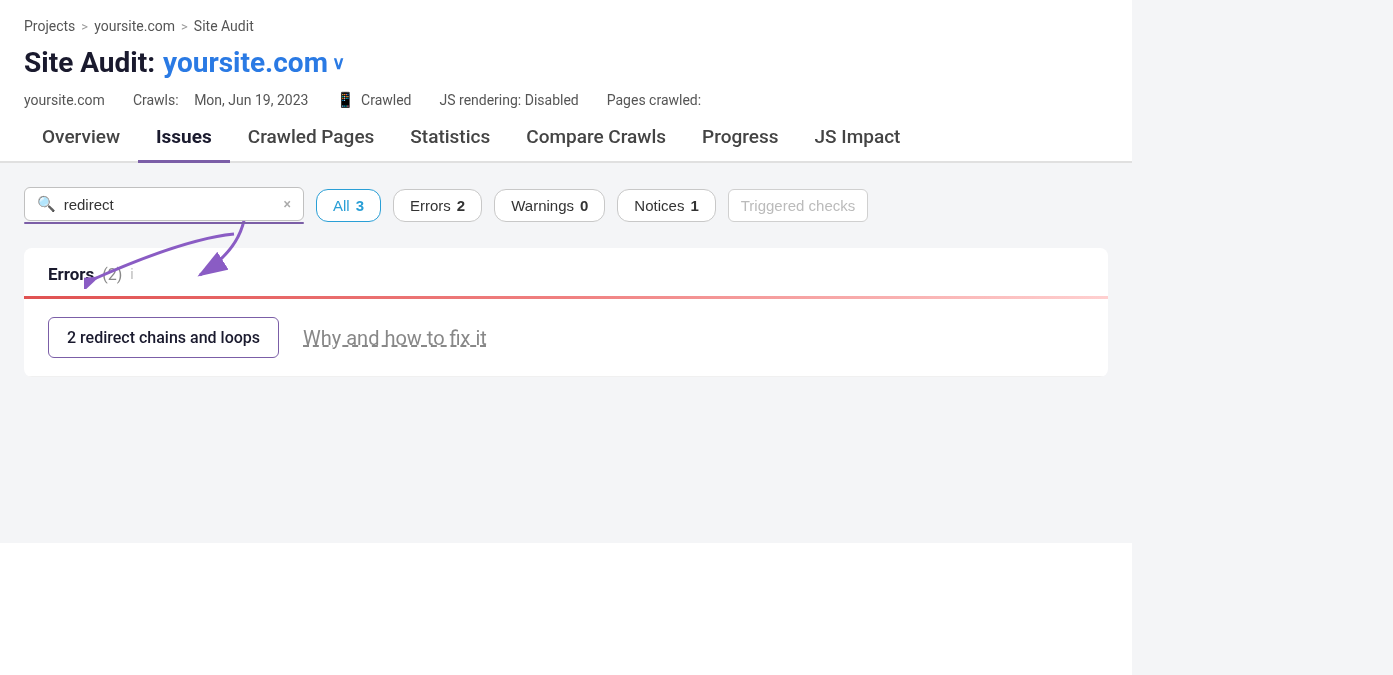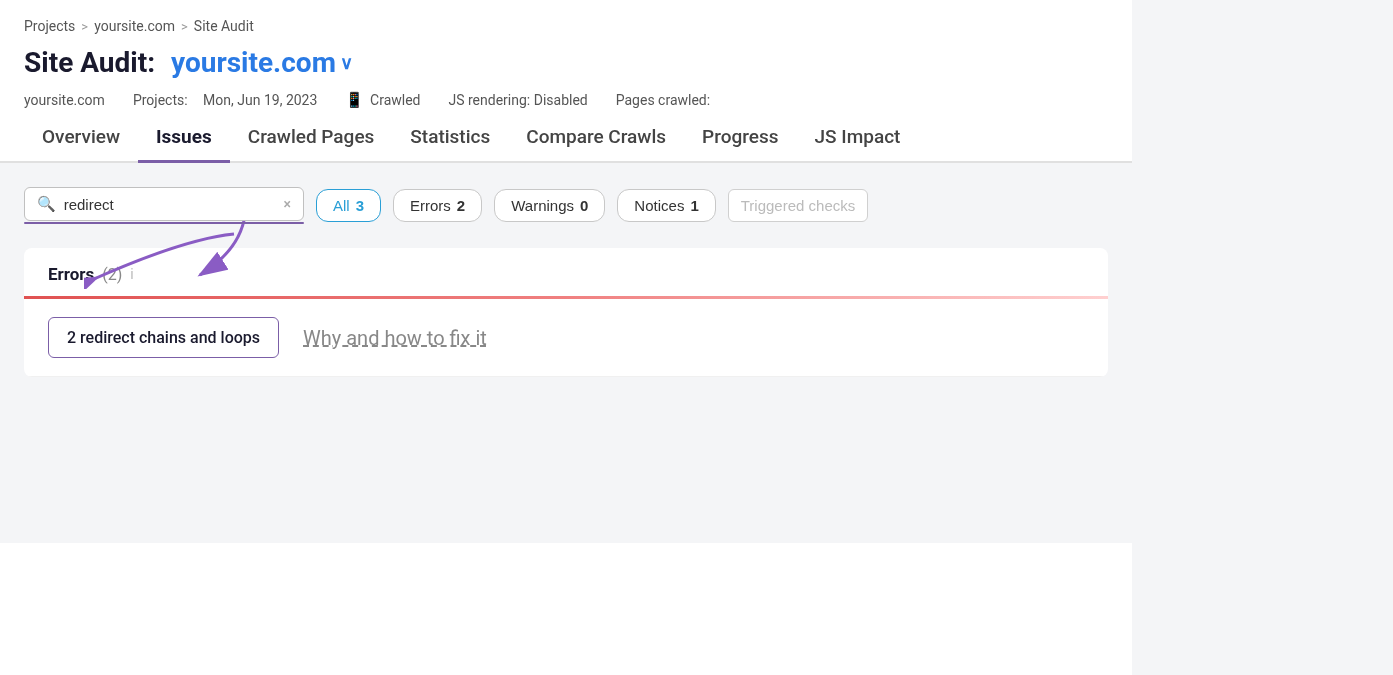--- a/index.html
+++ b/index.html
@@ -27,21 +27,21 @@
       gap: 6px;
     }
     .breadcrumb span { color: #555; }
     .breadcrumb .sep { color: #999; font-size: 13px; }
 
     
     .site-audit-title {
       padding: 4px 8px 8px 24px;
       display: flex;
       align-items: center;
-      gap: 16px;
+      gap: 8px;
       font-size: 28px;
       font-weight: 700;
       color: #1a1a2e;
     }
     .site-audit-title .domain-link {
       color: #2a7ae4;
       font-weight: 700;
       display: flex;
       align-items: center;
       gap: 4px;
@@ -273,21 +273,21 @@
       <span>yoursite.com</span>
       <span class="chevron-down">∨</span>
     </span>
   </div>
 
   <div class="meta-row">
     <span class="meta-item">
       <span>yoursite.com</span>
     </span>
     <span class="meta-item">
-      <span>Projects:</span>&nbsp;<span>Mon, Jun 19, 2023</span>
+      <span>Crawls:</span>&nbsp;<span>Mon, Jun 19, 2023</span>
     </span>
     <span class="meta-item">
       <span class="mobile-icon">📱</span>
       <span>Crawled</span>
     </span>
     <span class="meta-item">
       <span>JS rendering: Disabled</span>
     </span>
     <span class="meta-item">
       <span>Pages crawled:</span>

